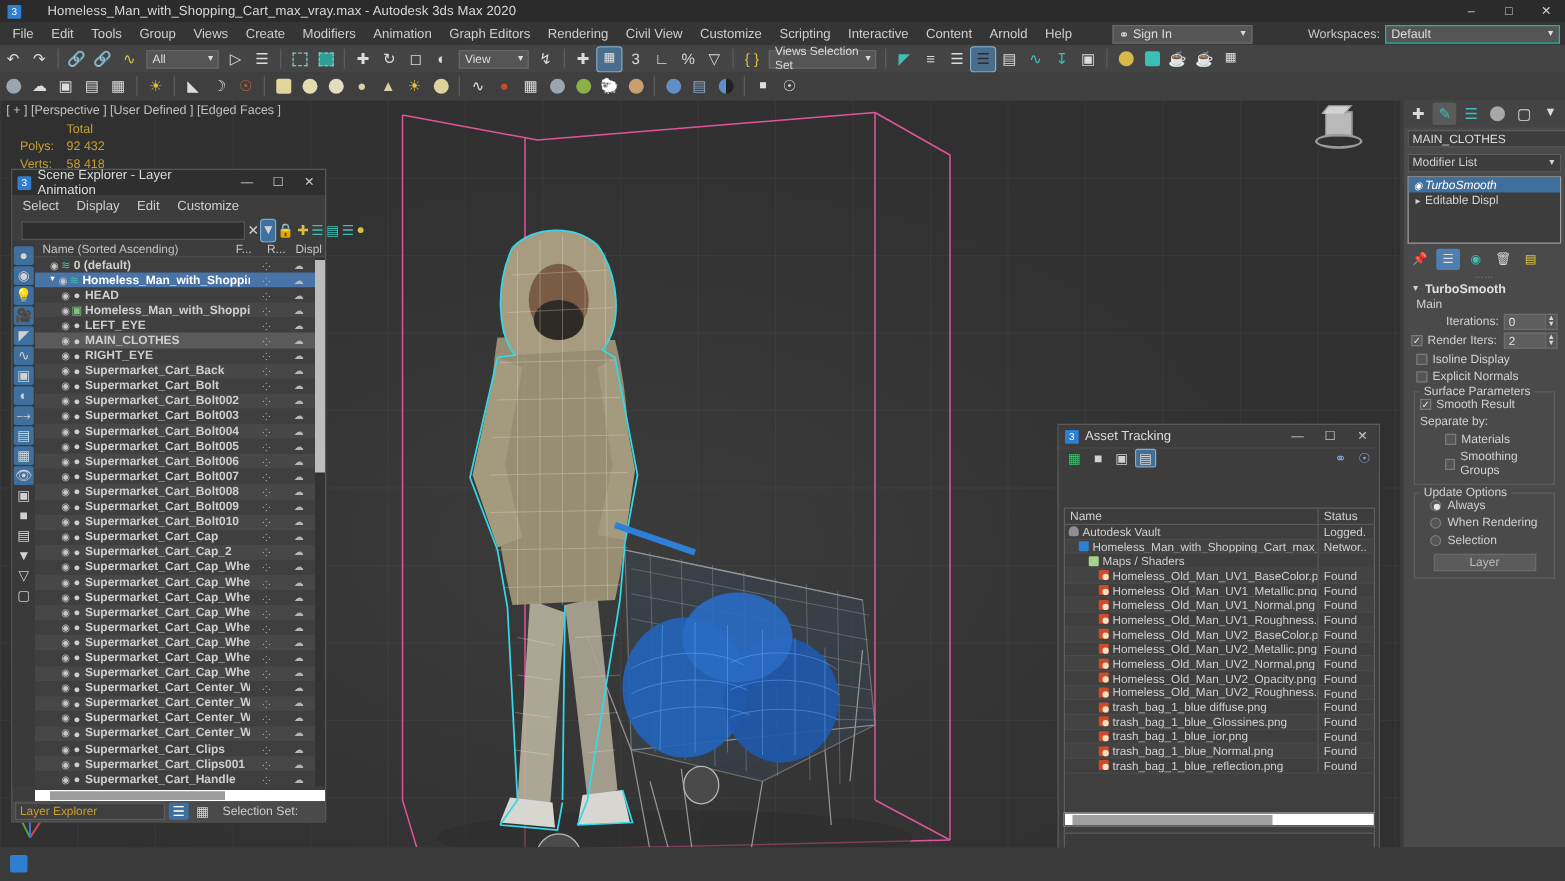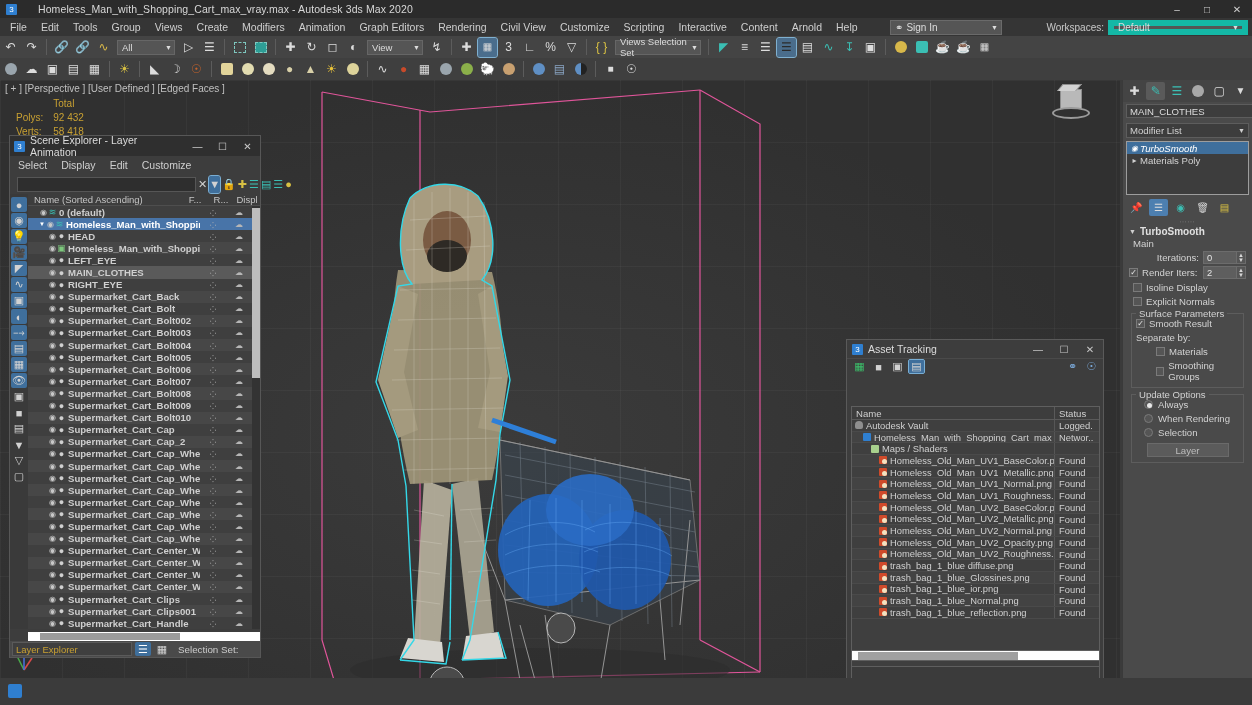--- a/index.html
+++ b/index.html
@@ -25,21 +25,21 @@
 
   
   .menubar { position:absolute; left:0; top:18px; width:1252px; height:18px;
     background:#353535; display:flex; align-items:center; padding-left:3px; }
   .menuitem { padding:0 7px; height:18px; line-height:18px; font-size:10.5px; color:#cfcfcf; }
   .signin { position:absolute; right:250px; top:20px; width:112px; height:15px; background:#555;
     border:1px solid #6a6a6a; font-size:10px; color:#ddd; display:flex; align-items:center; padding-left:4px; }
   .signin .caret { margin-left:auto; margin-right:3px; font-size:7px; }
   .wsp { position:absolute; right:4px; top:20px; height:15px; display:flex; align-items:center; font-size:10px; }
   .wsp-label { color:#c9c9c9; margin-right:4px; }
-  .wsp-combo { width:140px; height:15px; background:#555; border:6px solid #14b8a6;
+  .wsp-combo { width:140px; height:15px; background:#555; border:1px solid #14b8a6;
     display:flex; align-items:center; padding-left:4px; color:#ddd;gap:30px; }
   .wsp-combo .caret { margin-left:auto; margin-right:3px; font-size:7px; }
 
   
   .toolbar { position:absolute; left:0; width:1252px; background:#444; display:flex; align-items:center; }
   .toolbar.row1 { top:36px; height:22px; }
   .toolbar.row2 { top:58px; height:22px; background:#3f3f3f; }
   .tb-btn { width:19px; height:19px; margin:0 1px; display:flex; align-items:center; justify-content:center;
      border-radius:2px; position:relative; }
   .tb-btn.sel { background:#4a6d8c; outline:1px solid #7fb0d0; }
@@ -1201,21 +1201,21 @@
       <span>Modifier List</span>
       <span class="caret">▼</span>
     </div>
     <div class="cp-stack" id="cp-stack">
         <div class="cp-stack-row on">
           <span class="cp-stack-ico">◉</span>
           <span>TurboSmooth</span>
         </div>
         <div class="cp-stack-row">
           <span class="cp-stack-ico">▸</span>
-          <span>Materials Poly</span>
+          <span>Editable Displ</span>
         </div>
       </div>
     <div class="cp-sbtns">
       <div class="cp-sbtn">
           <span class="glyph sm">📌</span>
         </div>
       <div class="cp-sbtn on">
           <span class="glyph sm">☰</span>
         </div>
       <div class="cp-sbtn">

